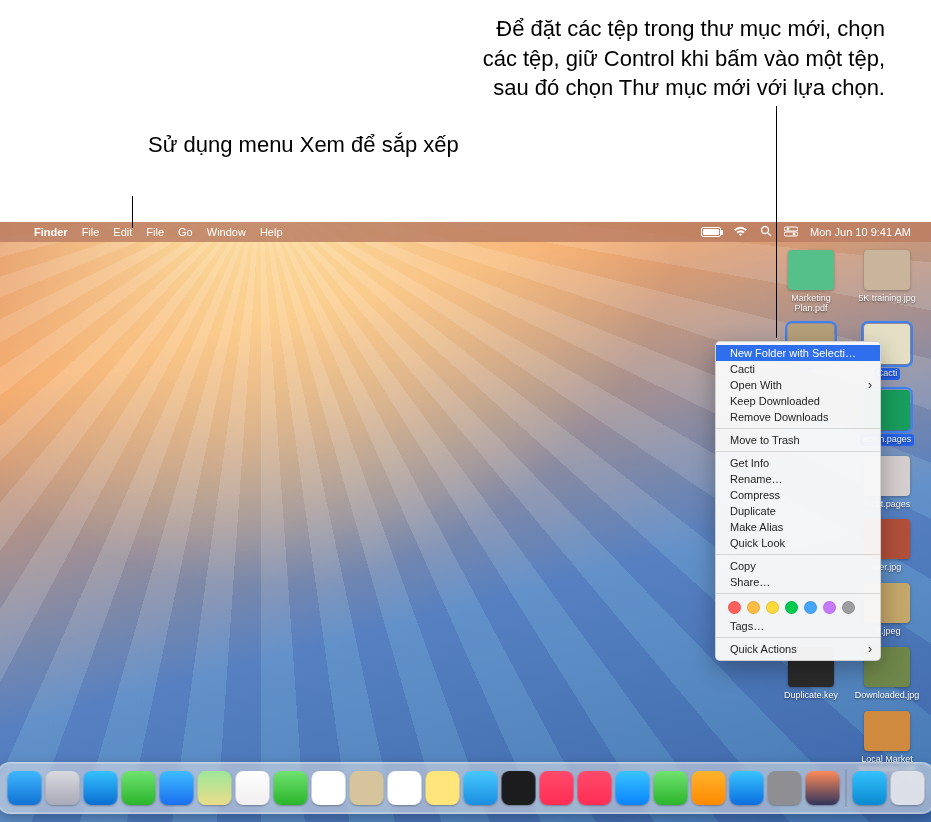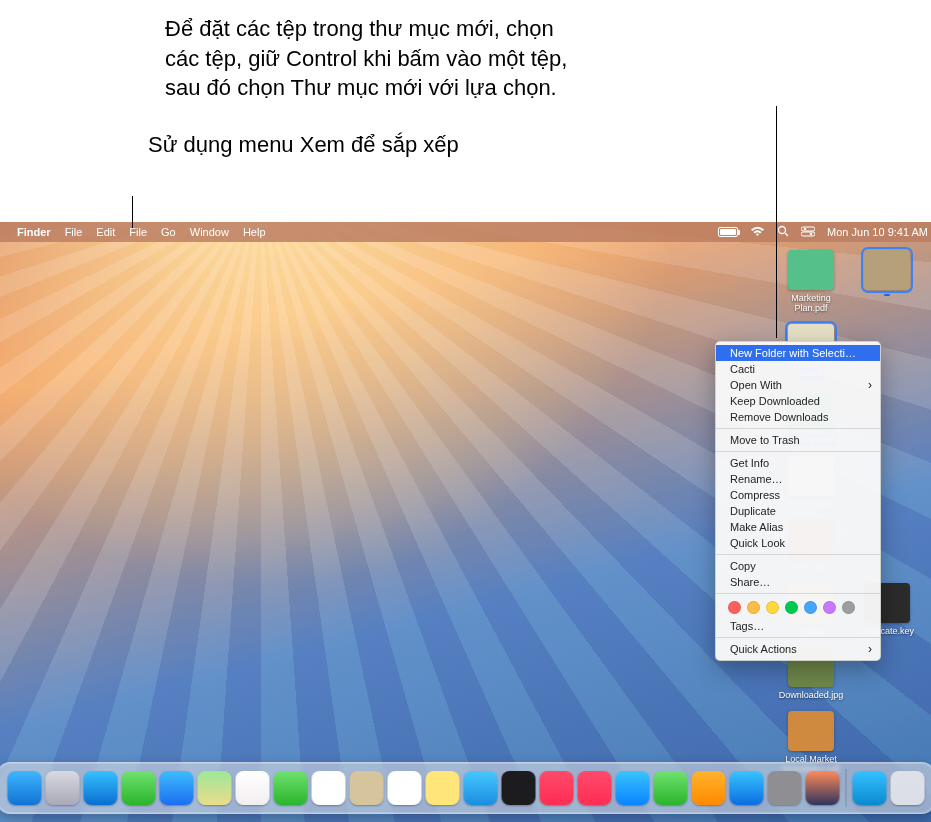--- a/index.html
+++ b/index.html
@@ -11,21 +11,21 @@
   overflow: hidden;
   position: relative;
 }
 
 
 .callout {
   position: absolute;
   font-size: 22px;
   color: #000;
   line-height: 1.35;
-  text-align: left;
+  text-align: right;
 }
 .callout.c1 { top: 14px; right: 46px; width: 720px; }
 .callout.c2 { top: 130px; left: 148px; width: 420px; text-align: left; }
 
 
 .desktop-area {
   position: absolute;
   top: 222px;
   left: 0; right: 0; bottom: 0;
   background:
@@ -47,21 +47,21 @@
 
 .menubar {
   position: absolute;
   top: 0; left: 0; right: 0;
   height: 20px;
   background: rgba(186,124,98,0.82);
   display: flex;
   align-items: center;
   font-size: 11px;
   color: #fff;
-  padding: 0 3px;
+  padding: 0 20px;
   gap: 14px;
   z-index:20;
 }
 .menubar .left { display:flex; gap:14px; align-items:center; }
 .menubar .spacer { flex:1; }
 .menubar .right { display:flex; gap:12px; align-items:center; }
 .apple-logo { font-size:13px; }
 .bold { font-weight:600; }
 
 
@@ -206,20 +206,24 @@
       </span>
       <span>Mon Jun 10  9:41 AM</span>
     </div>
   </div>
 
   <div class="icons" id="icons-grid">
       <div class="dicon">
         <div class="thumb" style="background: rgb(85, 192, 138);"></div>
         <div class="lbl">Marketing Plan.pdf</div>
       </div>
+      <div class="dicon">
+        <div class="thumb" style="background: rgb(201, 181, 155);"></div>
+        <div class="lbl">5K training.jpg</div>
+      </div>
       <div class="dicon sel">
         <div class="thumb" style="background: rgb(181, 160, 122);"></div>
         <div class="lbl"></div>
       </div>
       <div class="dicon sel">
         <div class="thumb" style="background: rgb(229, 224, 197);"></div>
         <div class="lbl">Cacti</div>
       </div>
       <div class="dicon" style="visibility: hidden;">
         <div class="thumb" style="background: transparent;"></div>

